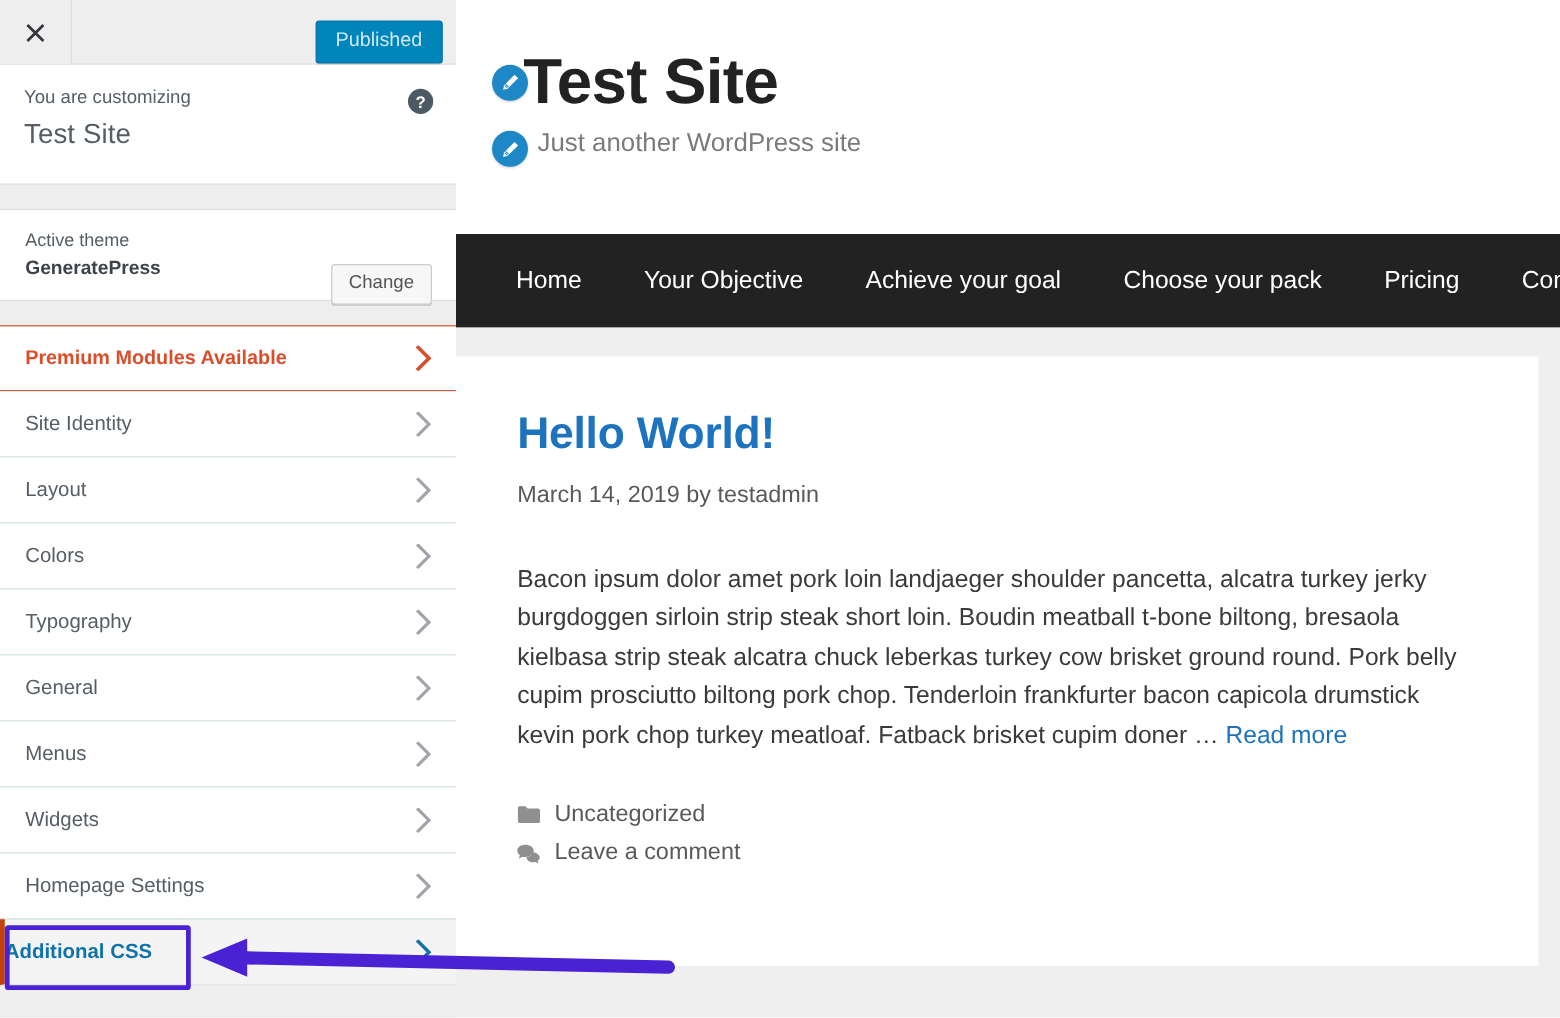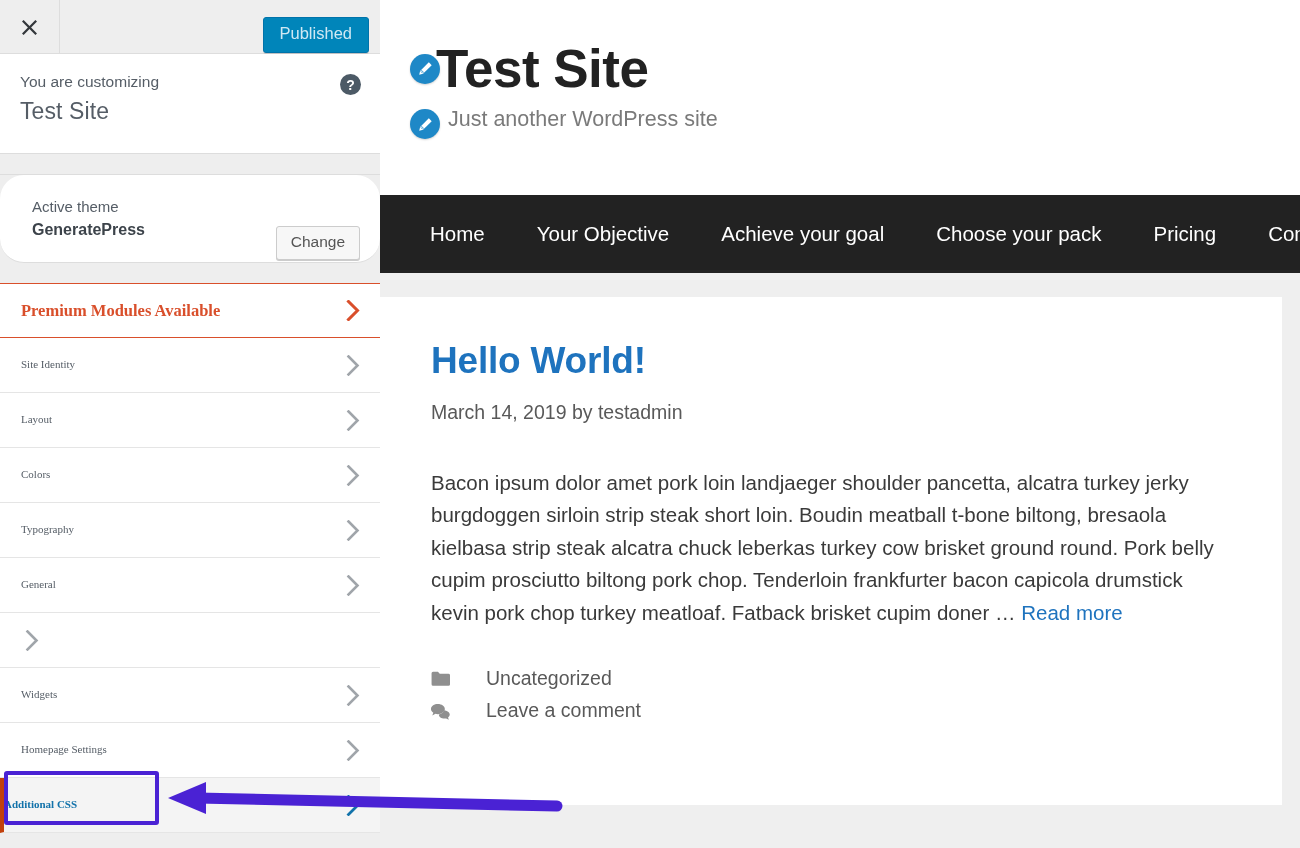--- a/index.html
+++ b/index.html
@@ -109,26 +109,25 @@
     height: 21px;
     background: #eeeeee;
     border-bottom: 1px solid #ddd;
     box-sizing: border-box;
   }
 
   
   .cz-theme {
     background: #fff;
     border-bottom: 1px solid #ddd;
-    height: 88px;
-    display: flex;
-    align-items: center;
-    padding: 0 20px 0 32px;
-    box-sizing: border-box;
-    border-radius: 24px;
+    height: 76px;
+    display: flex;
+    align-items: center;
+    padding: 0 20px 0 21px;
+    box-sizing: border-box;
   }
   .cz-theme-text { flex: 1; }
   .cz-theme-label {
     font-size: 15px;
     color: #555d66;
     line-height: 1.45;
   }
   .cz-theme-name {
     font-size: 16px;
     color: #3c434a;
@@ -148,35 +147,35 @@
     margin-top: 48px;
   }
 
   .cz-gap2 {
     height: 20px;
     background: #eeeeee;
     box-sizing: border-box;
   }
 
   
-  .cz-list { background: #14b8a6; font-family: Liberation Serif, serif; }
+  .cz-list { background: #14b8a6; }
   .cz-row {
     height: 55px;
     display: flex;
     align-items: center;
     padding: 0 16px 0 21px;
     box-sizing: border-box;
     border-bottom: 1px solid #e5e5e5;
     background: #fff;
     cursor: pointer;
     position: relative;
   }
   .cz-row-label {
     flex: 1;
-    font-size: 11px;
+    font-size: 17px;
     color: #555d66;
     line-height: 1.2;
   }
   .cz-chevron { width: 22px; display: flex; align-items: center; justify-content: center; }
 
   .cz-row.premium {
     border-top: 1px solid #d94f2b;
     border-bottom: 1px solid #d94f2b;
   }
   .cz-row.premium .cz-row-label {
@@ -311,21 +310,20 @@
   }
   .sp-footer-meta {
     margin-top: 38px;
     font-size: 19.5px;
     color: #595959;
   }
   .sp-meta-line {
     display: flex;
     align-items: center;
     margin-bottom: 9px;
-    gap: 24px;
   }
   .sp-meta-icon {
     width: 23px;
     display: inline-flex;
     align-items: center;
     margin-right: 8px;
   }
   .sp-meta-text { line-height: 1.2; cursor: pointer; }
 
   
@@ -434,20 +432,21 @@
     <div class="cz-row">
       <span class="cz-row-label">General</span>
       <span class="cz-chevron">
         <svg width="15" height="21" viewBox="0 0 15 21" aria-hidden="true">
           <path d="M2.5 1.5 L11.5 10.5 L2.5 19.5" fill="none" stroke="#a0a5aa" stroke-width="2.6" stroke-linecap="square"></path>
         </svg>
       </span>
     </div>
 
     <div class="cz-row">
+      <span class="cz-row-label">Menus</span>
       <span class="cz-chevron">
         <svg width="15" height="21" viewBox="0 0 15 21" aria-hidden="true">
           <path d="M2.5 1.5 L11.5 10.5 L2.5 19.5" fill="none" stroke="#a0a5aa" stroke-width="2.6" stroke-linecap="square"></path>
         </svg>
       </span>
     </div>
 
     <div class="cz-row">
       <span class="cz-row-label">Widgets</span>
       <span class="cz-chevron">

